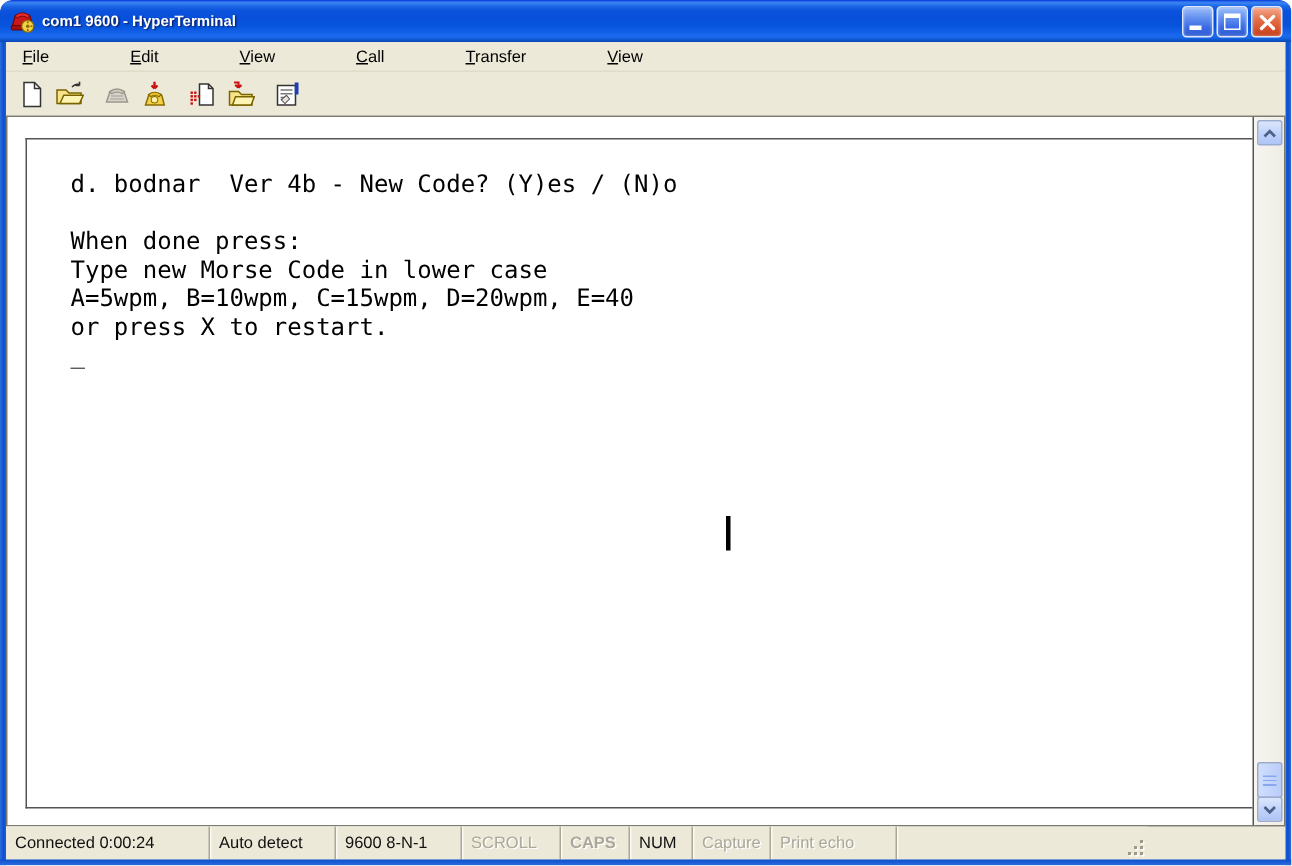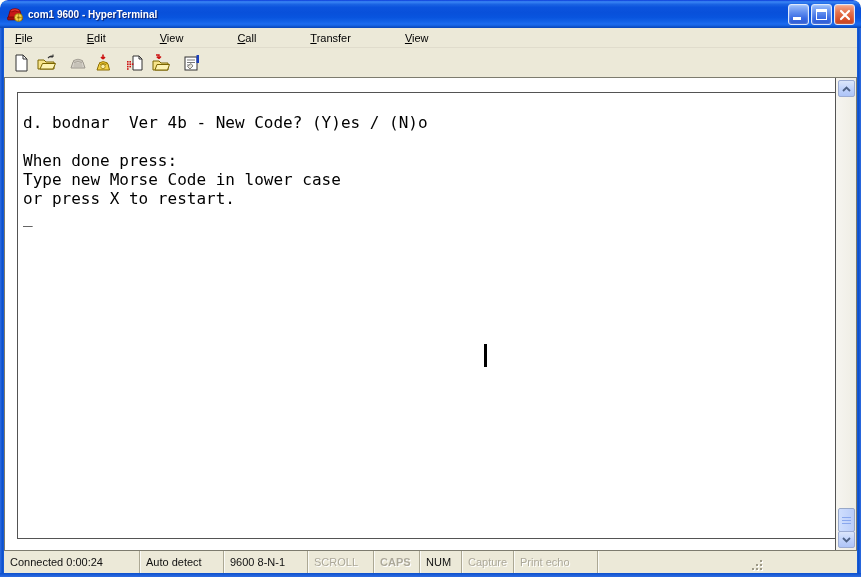--- a/index.html
+++ b/index.html
@@ -70,21 +70,21 @@
     position:absolute; left:4px; top:77px; width:853px; height:474px;
     background:#fff; border:1px solid #7d7b6e;
   }
   .terminal-canvas {
     position:absolute; left:12px; top:14px; width:818px; height:447px;
     border:1px solid #545454; border-right:none; background:#fff;
   }
   .terminal-text {
     padding:20px 5px 0 5px;
     font-family:"DejaVu Sans Mono", monospace;
-    font-size:16px; line-height:19px; color:#000;
+    font-size:16px; line-height:19px; color:#000;margin-left:24px;
   }
   .term-line { white-space:pre; min-height:19px; }
   .ibeam-cursor { position:absolute; left:466px; top:251px; width:3px; height:23px; background:#000; }
 
   
   .scrollbar {
     position:absolute; left:830px; top:0; width:21px; height:472px;
     border-left:1px solid #545454;
     background: linear-gradient(90deg,#f6f5f0,#efede4);
   }
@@ -229,20 +229,21 @@
     </div>
   </div>
 
   <div class="content">
     <div class="terminal-canvas">
       <div class="terminal-text">
         <div class="term-line">d. bodnar  Ver 4b - New Code? (Y)es / (N)o</div>
         <div class="term-line"></div>
         <div class="term-line">When done press:</div>
         <div class="term-line">Type new Morse Code in lower case</div>
+        <div class="term-line">A=5wpm, B=10wpm, C=15wpm, D=20wpm, E=40</div>
         <div class="term-line">or press X to restart.</div>
         <div class="term-line">_</div>
       </div>
       <div class="ibeam-cursor"></div>
     </div>
 
     <div class="scrollbar">
       <div class="sb-btn sb-up">
         <svg width="9" height="6" viewBox="0 0 9 6">
           <path d="M1 5 L4.5 1.5 L8 5" fill="none" stroke="#4d6185" stroke-width="1.8"></path>

